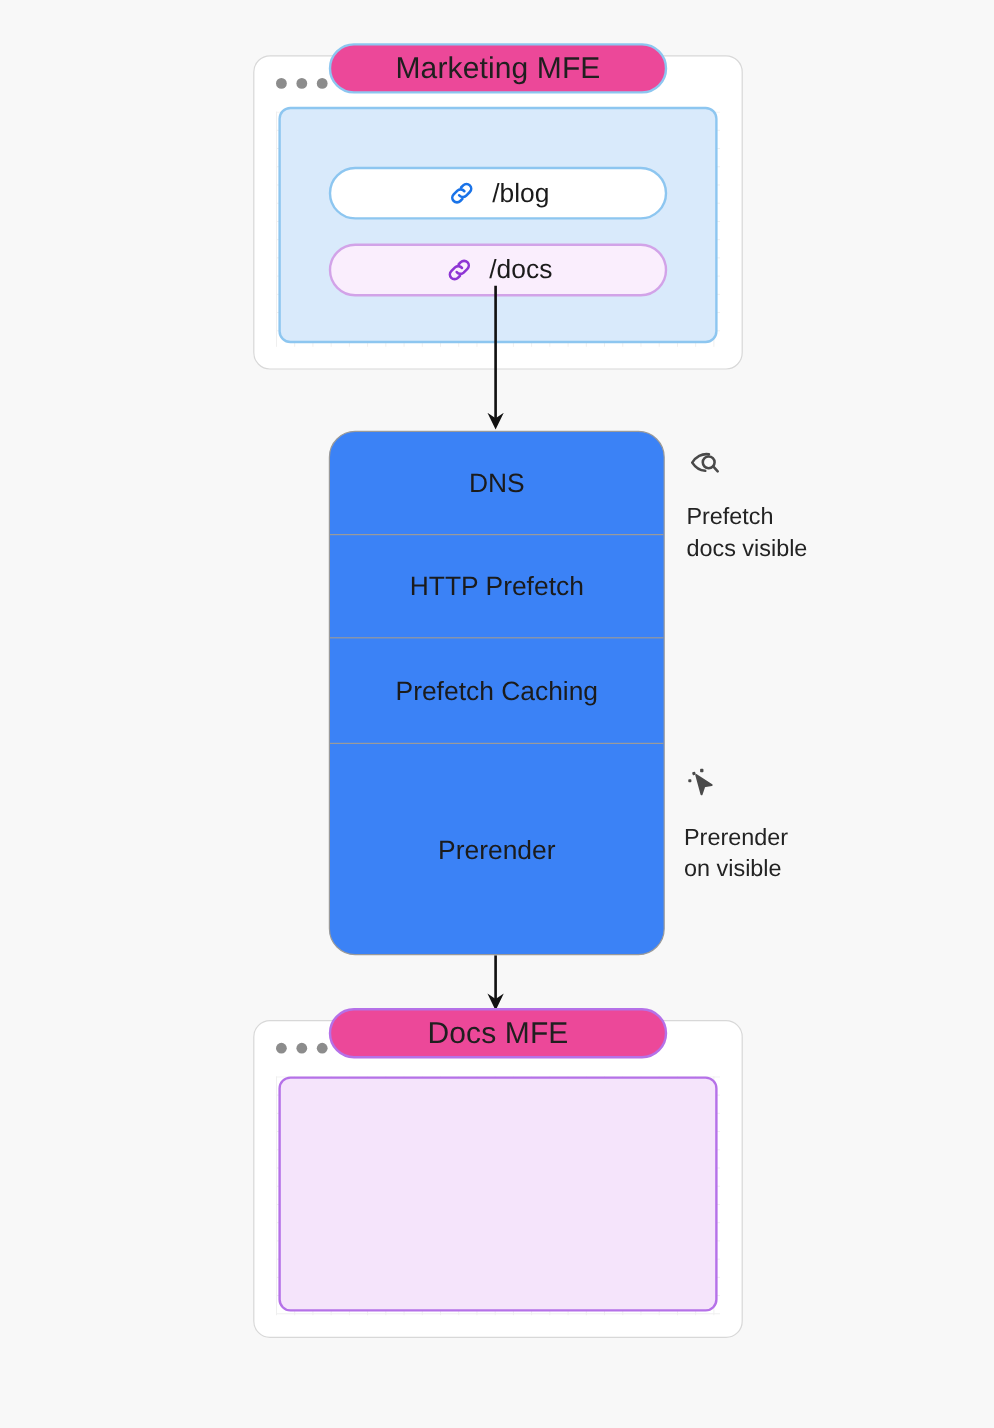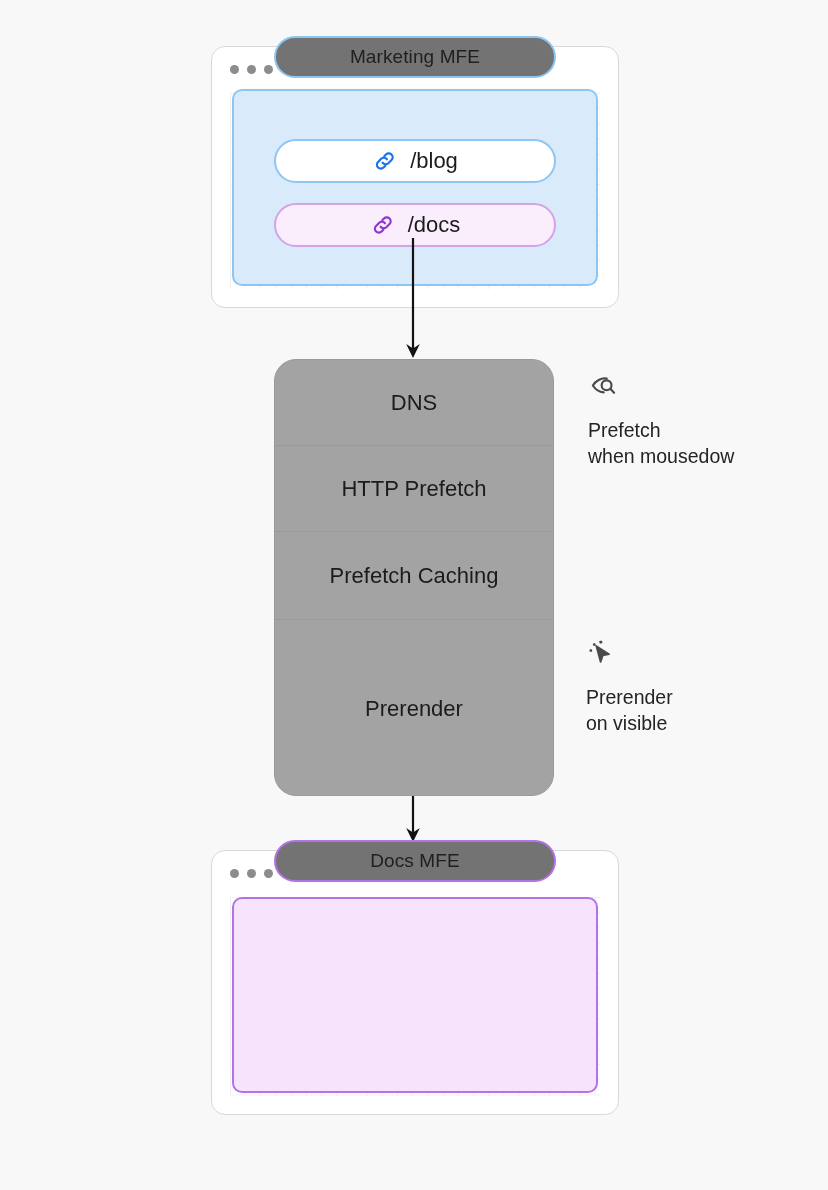--- a/index.html
+++ b/index.html
@@ -60,24 +60,24 @@
     background-size: 15.2px 15.2px;
     background-position: 0 0;
   }
 
   
   .title-pill {
     position: absolute;
     display: flex;
     align-items: center;
     justify-content: center;
-    background: #737373;
+    background: #ec4899;
     border-radius: 999px;
     box-sizing: border-box;
-    font-size: 19px;
+    font-size: 25px;
     color: #1f1f1f;
     letter-spacing: 0.1px;
     z-index: 6;
   }
   .title-pill.blue   { border: 2.5px solid #8dc6f0; }
   .title-pill.purple { border: 2.5px solid #b571e8; }
 
   
   .panel {
     position: absolute;
@@ -111,21 +111,21 @@
   }
   .route-pill.purple {
     background: #faeefd;
     border: 2px solid #d2a3e8;
   }
   .route-pill .link-ico { display: block; width: 26px; height: 26px; }
 
   
   .stack {
     position: absolute;
-    background: #a3a3a3;
+    background: #3b82f6;
     border: 1.2px solid #9a9a9a;
     border-radius: 22px;
     box-sizing: border-box;
     overflow: hidden;
   }
   .stack-row {
     position: relative;
     display: flex;
     align-items: center;
     justify-content: center;
@@ -136,21 +136,20 @@
   }
   .stack-row:last-child { border-bottom: none; }
 
   
   .note {
     position: absolute;
     color: #232323;
     font-size: 19.5px;
     line-height: 26px;
     white-space: nowrap;
-    margin-left: 16px;
   }
   .note .note-ico { display: block; margin-bottom: 9px; }
   .note .note-line { display: block; }
 
   
   .arrow { position: absolute; z-index: 4; }
 </style>
 </head>
 <body>
 
@@ -213,21 +212,21 @@
 
   <div class="note" style="left:572px; top:372px;">
     <span class="note-ico">
       <svg viewBox="0 0 28 28" width="32" height="30" fill="none" stroke="#4a4a4a" stroke-width="2" stroke-linecap="round" stroke-linejoin="round">
         <path d="M16.6 6.2C11.2 5.2 6.2 8.4 3.6 12.6c2.2 3.4 5.8 6.1 10.1 6.4"></path>
         <circle cx="16.4" cy="12.4" r="4.6"></circle>
         <line x1="19.9" y1="15.6" x2="23.4" y2="19.4"></line>
       </svg>
     </span>
     <span class="note-line">Prefetch</span>
-    <span class="note-line">when mousedow</span>
+    <span class="note-line">docs visible</span>
   </div>
 
   <div class="note" style="left:570px; top:639px;">
     <span class="note-ico">
       <svg viewBox="0 0 28 28" width="32" height="30" fill="none">
         <path d="M8.6 6.4 L20.6 14.2 L14.8 15.2 L12.7 21.4 Z" fill="#4a4a4a" stroke="#4a4a4a" stroke-width="1.6" stroke-linejoin="round"></path>
         <rect x="11.6" y="1.6" width="2.6" height="2.6" rx="0.6" fill="#4a4a4a"></rect>
         <rect x="5.6" y="4.0" width="2.4" height="2.4" rx="0.6" fill="#4a4a4a" transform="rotate(-18 6.8 5.2)"></rect>
         <rect x="2.4" y="9.6" width="2.4" height="2.4" rx="0.6" fill="#4a4a4a"></rect>
       </svg>

